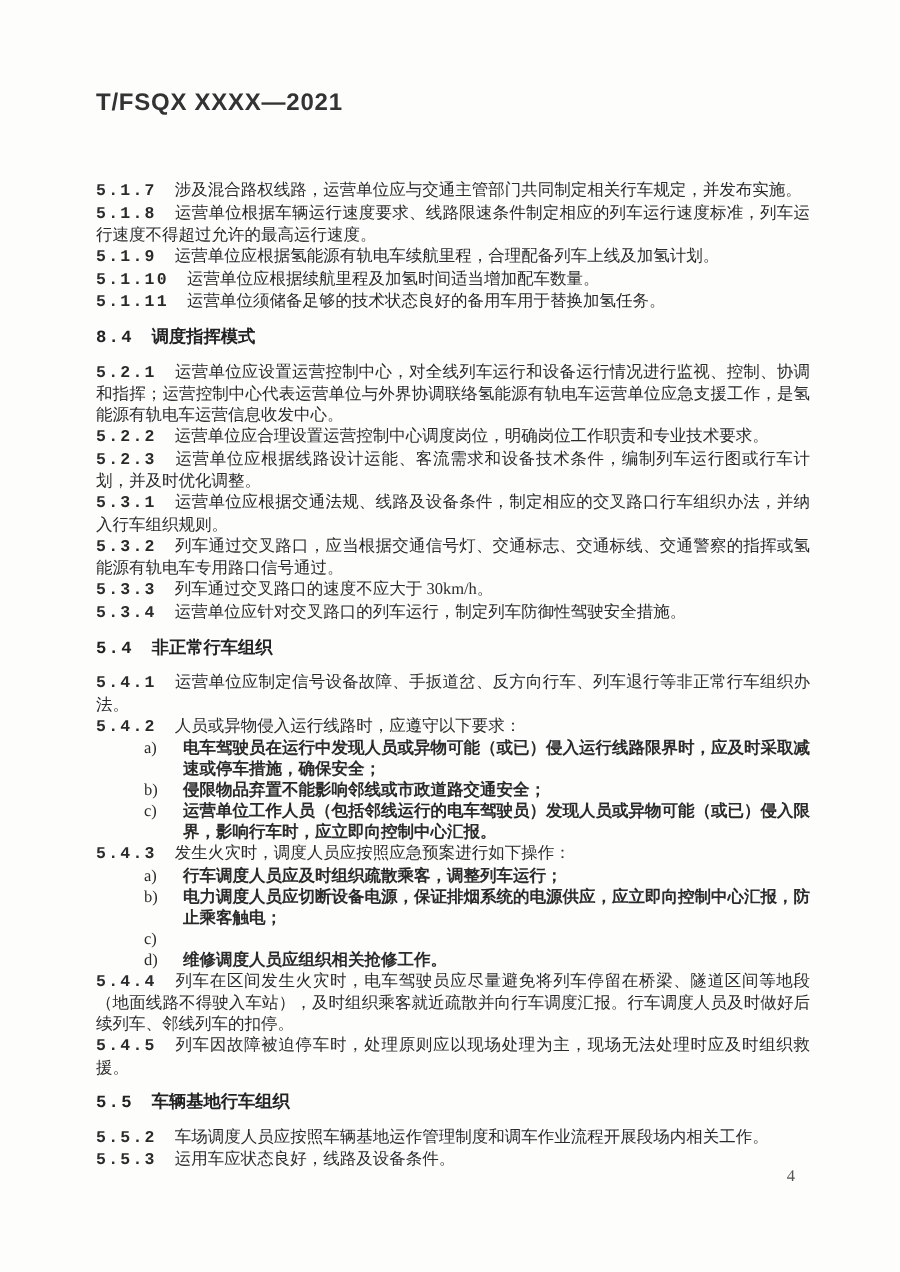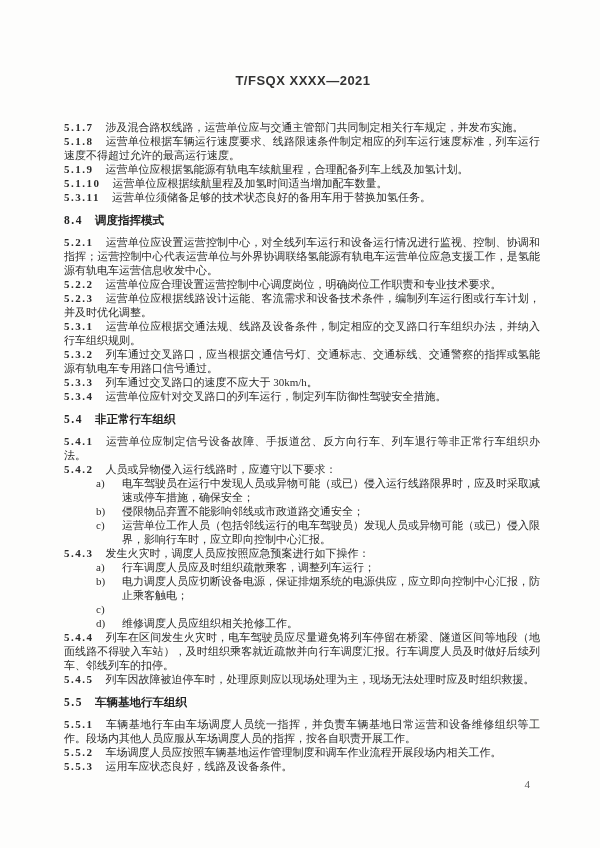--- a/index.html
+++ b/index.html
@@ -13,38 +13,38 @@
     position:relative;
     width:600px; height:848px;
     background:#fdfdfc;
     color:#2b2b2b;
     font-size:11px;
     line-height:14px;
     overflow:hidden;
   }
   .doc-header {
     position:absolute;
-    top:74px; left:64px; right:58px;
-    text-align:center;
+    top:62px; left:64px; right:58px;
+    text-align:left;
     font-family:"Liberation Sans","DejaVu Sans",sans-serif;
     font-weight:600;
-    font-size:13px;
+    font-size:16px;
     letter-spacing:0.5px;
     color:#333;
   }
   .content {
     position:absolute;
     top:120px; left:64px; right:60px;
   }
   .clause {
     margin:0;
     text-align:justify;
   }
   .clause .num, .heading .num {
-    font-family:Liberation Serif, serif;
+    font-family:Liberation Mono, monospace;
     font-weight:700;
     letter-spacing:1.5px;
     margin-right:12px;
     white-space:nowrap;
   }
   .heading {
     margin:9px 0 8px 0;
     font-family:"Liberation Sans","DejaVu Sans",sans-serif;
     font-weight:700;
     font-size:11.5px;
@@ -54,20 +54,21 @@
     display:flex;
     padding-left:32px;
   }
   .li-label {
     flex:0 0 26px;
     color:#2b2b2b;
   }
   .li-text {
     flex:1;
     text-align:justify;
+    font-weight:bold;
   }
   .page-num {
     position:absolute;
     top:777px;
     right:70px;
     font-size:11px;
     color:#555;
   }
 </style>
 </head>
@@ -76,21 +77,21 @@
 <div class="page">
 
   <div class="doc-header">T/FSQX XXXX—2021</div>
 
   <div class="content">
 
     <p class="clause"><span class="num">5.1.7</span><span class="txt">涉及混合路权线路，运营单位应与交通主管部门共同制定相关行车规定，并发布实施。</span></p>
     <p class="clause"><span class="num">5.1.8</span><span class="txt">运营单位根据车辆运行速度要求、线路限速条件制定相应的列车运行速度标准，列车运行速度不得超过允许的最高运行速度。</span></p>
     <p class="clause"><span class="num">5.1.9</span><span class="txt">运营单位应根据氢能源有轨电车续航里程，合理配备列车上线及加氢计划。</span></p>
     <p class="clause"><span class="num">5.1.10</span><span class="txt">运营单位应根据续航里程及加氢时间适当增加配车数量。</span></p>
-    <p class="clause"><span class="num">5.3.11</span><span class="txt">运营单位须储备足够的技术状态良好的备用车用于替换加氢任务。</span></p>
+    <p class="clause"><span class="num">5.1.11</span><span class="txt">运营单位须储备足够的技术状态良好的备用车用于替换加氢任务。</span></p>
 
     <h3 class="heading"><span class="num">8.4</span><span>调度指挥模式</span></h3>
 
     <p class="clause"><span class="num">5.2.1</span><span class="txt">运营单位应设置运营控制中心，对全线列车运行和设备运行情况进行监视、控制、协调和指挥；运营控制中心代表运营单位与外界协调联络氢能源有轨电车运营单位应急支援工作，是氢能源有轨电车运营信息收发中心。</span></p>
     <p class="clause"><span class="num">5.2.2</span><span class="txt">运营单位应合理设置运营控制中心调度岗位，明确岗位工作职责和专业技术要求。</span></p>
     <p class="clause"><span class="num">5.2.3</span><span class="txt">运营单位应根据线路设计运能、客流需求和设备技术条件，编制列车运行图或行车计划，并及时优化调整。</span></p>
 
 
     <p class="clause"><span class="num">5.3.1</span><span class="txt">运营单位应根据交通法规、线路及设备条件，制定相应的交叉路口行车组织办法，并纳入行车组织规则。</span></p>
     <p class="clause"><span class="num">5.3.2</span><span class="txt">列车通过交叉路口，应当根据交通信号灯、交通标志、交通标线、交通警察的指挥或氢能源有轨电车专用路口信号通过。</span></p>
@@ -131,21 +132,20 @@
     <div class="li">
         <span class="li-label">d)</span>
         <span class="li-text">维修调度人员应组织相关抢修工作。</span>
       </div>
 
     <p class="clause"><span class="num">5.4.4</span><span class="txt">列车在区间发生火灾时，电车驾驶员应尽量避免将列车停留在桥梁、隧道区间等地段（地面线路不得驶入车站），及时组织乘客就近疏散并向行车调度汇报。行车调度人员及时做好后续列车、邻线列车的扣停。</span></p>
     <p class="clause"><span class="num">5.4.5</span><span class="txt">列车因故障被迫停车时，处理原则应以现场处理为主，现场无法处理时应及时组织救援。</span></p>
 
     <h3 class="heading"><span class="num">5.5</span><span>车辆基地行车组织</span></h3>
 
-    <p class="clause"><span class="num">5.5.1</span><span class="txt">车辆基地行车由车场调度人员统一指挥，并负责车辆基地日常运营和设备维修组织等工作。段场内其他人员应服从车场调度人员的指挥，按各自职责开展工作。</span></p>
     <p class="clause"><span class="num">5.5.2</span><span class="txt">车场调度人员应按照车辆基地运作管理制度和调车作业流程开展段场内相关工作。</span></p>
     <p class="clause"><span class="num">5.5.3</span><span class="txt">运用车应状态良好，线路及设备条件。</span></p>
 
   </div>
 
   <div class="page-num">4</div>
 
 </div>
 
 </body></html>

